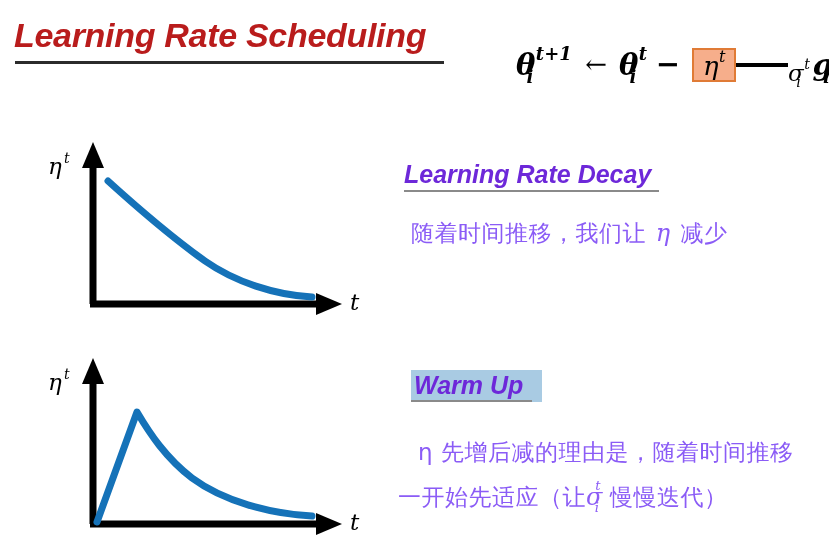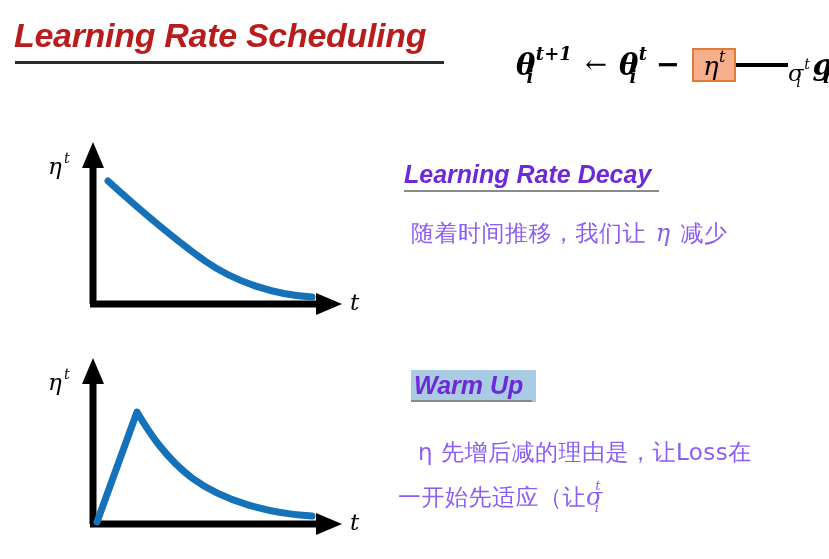--- a/index.html
+++ b/index.html
@@ -127,21 +127,21 @@
     height: 2px;
     background: #8a8a8a;
   }
   #decay-head { left: 404px; top: 160px; }
   #decay-head-underline { left: 404px; top: 190px; width: 255px; }
 
   #warmup-head {
     left: 411px;
     top: 370px;
     background: #A9CBE3;
-    padding: 1px 13px 2px 3px;
+    padding: 1px 19px 2px 3px;
   }
   #warmup-head-underline { left: 411px; top: 400px; width: 121px; }
 
   .cn-text {
     position: absolute;
     font-family: "DejaVu Sans", sans-serif;
     font-size: 23px;
     color: #8b5cf6;
     white-space: nowrap;
     letter-spacing: 0.5px;
@@ -229,24 +229,24 @@
 
 <div class="cn-text" id="decay-body">
   <span>随着时间推移，我们让</span>
   <span class="eta-inline">η</span>
   <span>减少</span>
 </div>
 
 <div class="sec-head" id="warmup-head">Warm Up</div>
 <div class="sec-head-underline" id="warmup-head-underline"></div>
 
-<div class="cn-text" id="warmup-body-1">η 先增后减的理由是，让Loss在</div>
+<div class="cn-text" id="warmup-body-1">η 先增后减的理由是，随着时间推移</div>
 
 <div class="cn-text" id="warmup-body-2">
-  <span>一开始先适应（让</span><span class="sigma-inline"><span>σ</span><span class="sup">t</span><span class="sub">i</span></span>
+  <span>一开始先适应（让</span><span class="sigma-inline"><span>σ</span><span class="sup">t</span><span class="sub">i</span></span><span>慢慢迭代）</span>
 </div>
 
 <div class="chart" id="chart-decay">
   <svg width="360" height="200" viewBox="0 0 360 200">
     <g>
 
       <line x1="73" y1="172" x2="73" y2="28" stroke="#000000" stroke-width="7"></line>
       <polygon points="73,10 62,36 84,36" fill="#000000"></polygon>
 
       <line x1="70" y1="172" x2="303" y2="172" stroke="#000000" stroke-width="7"></line>

